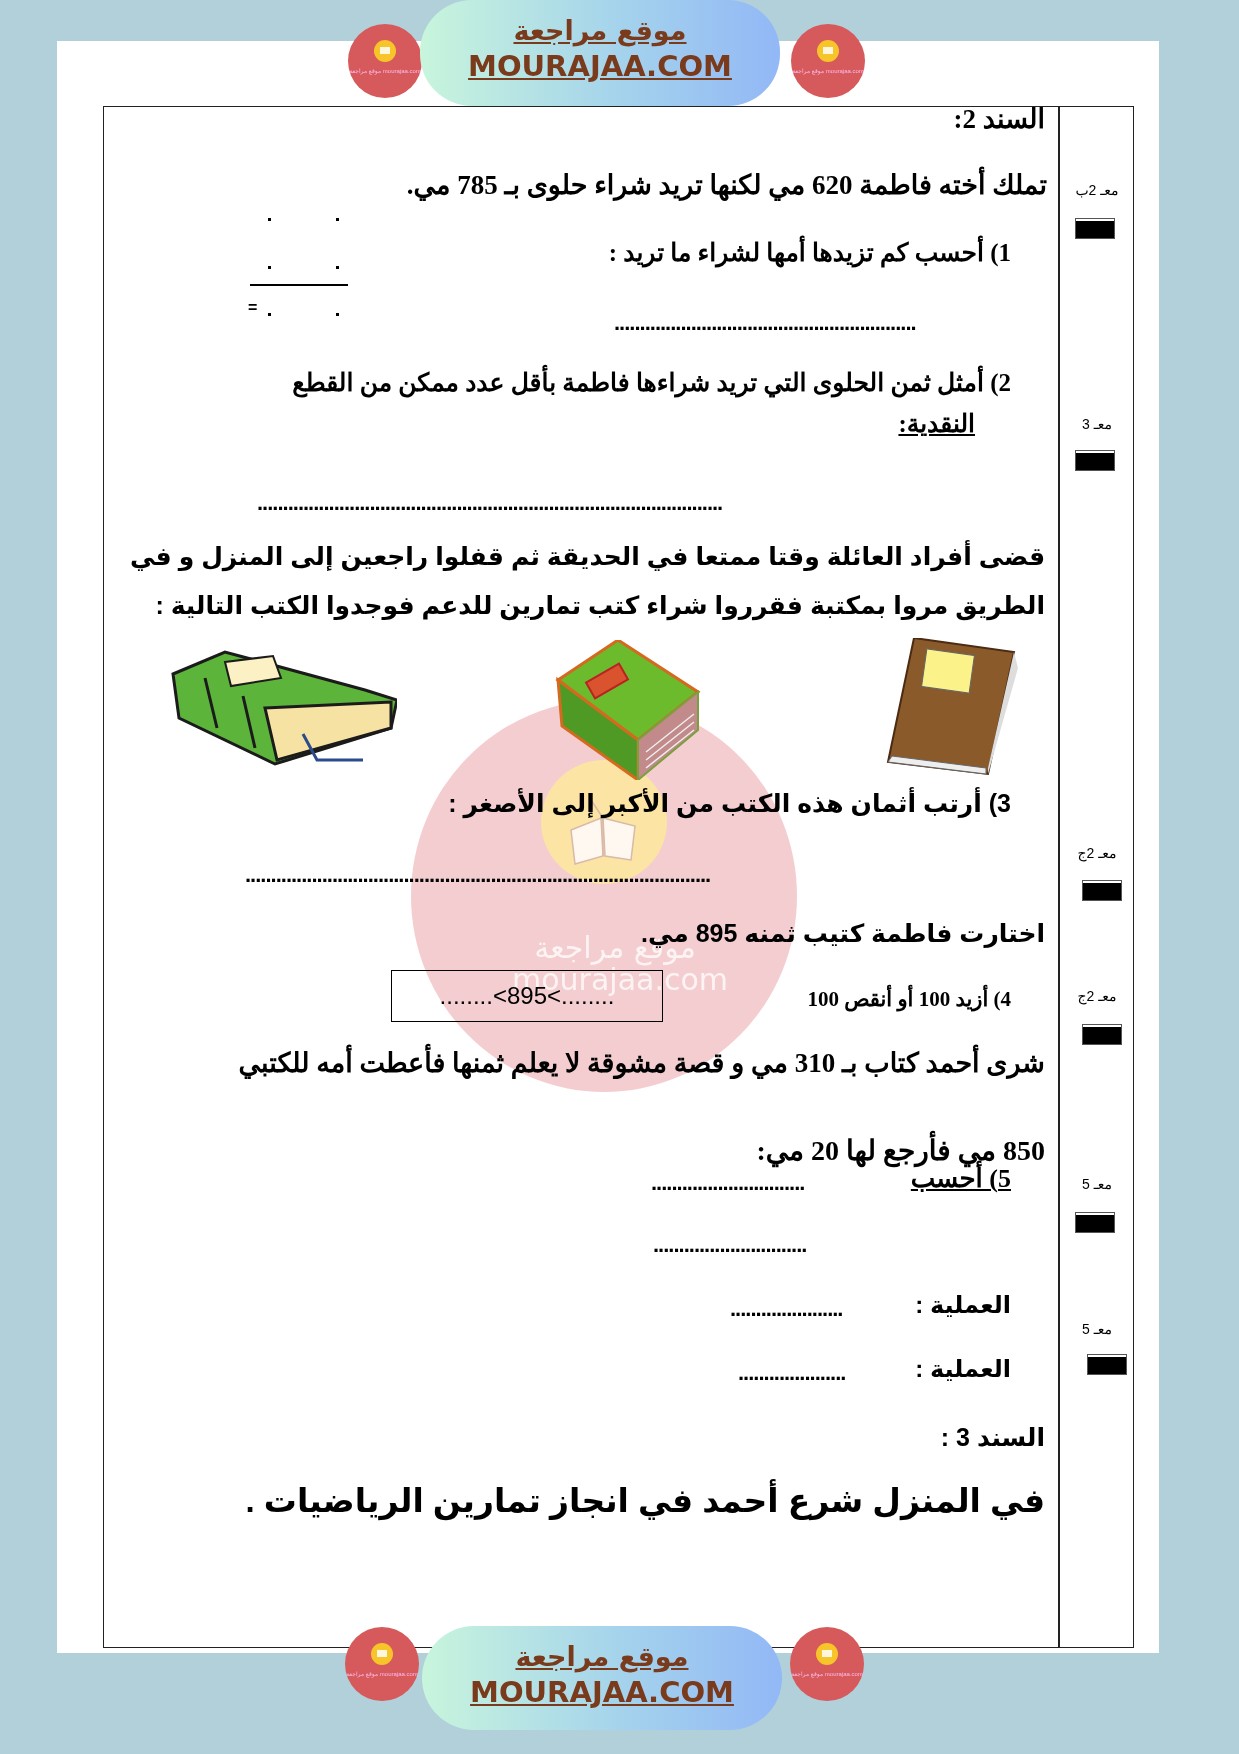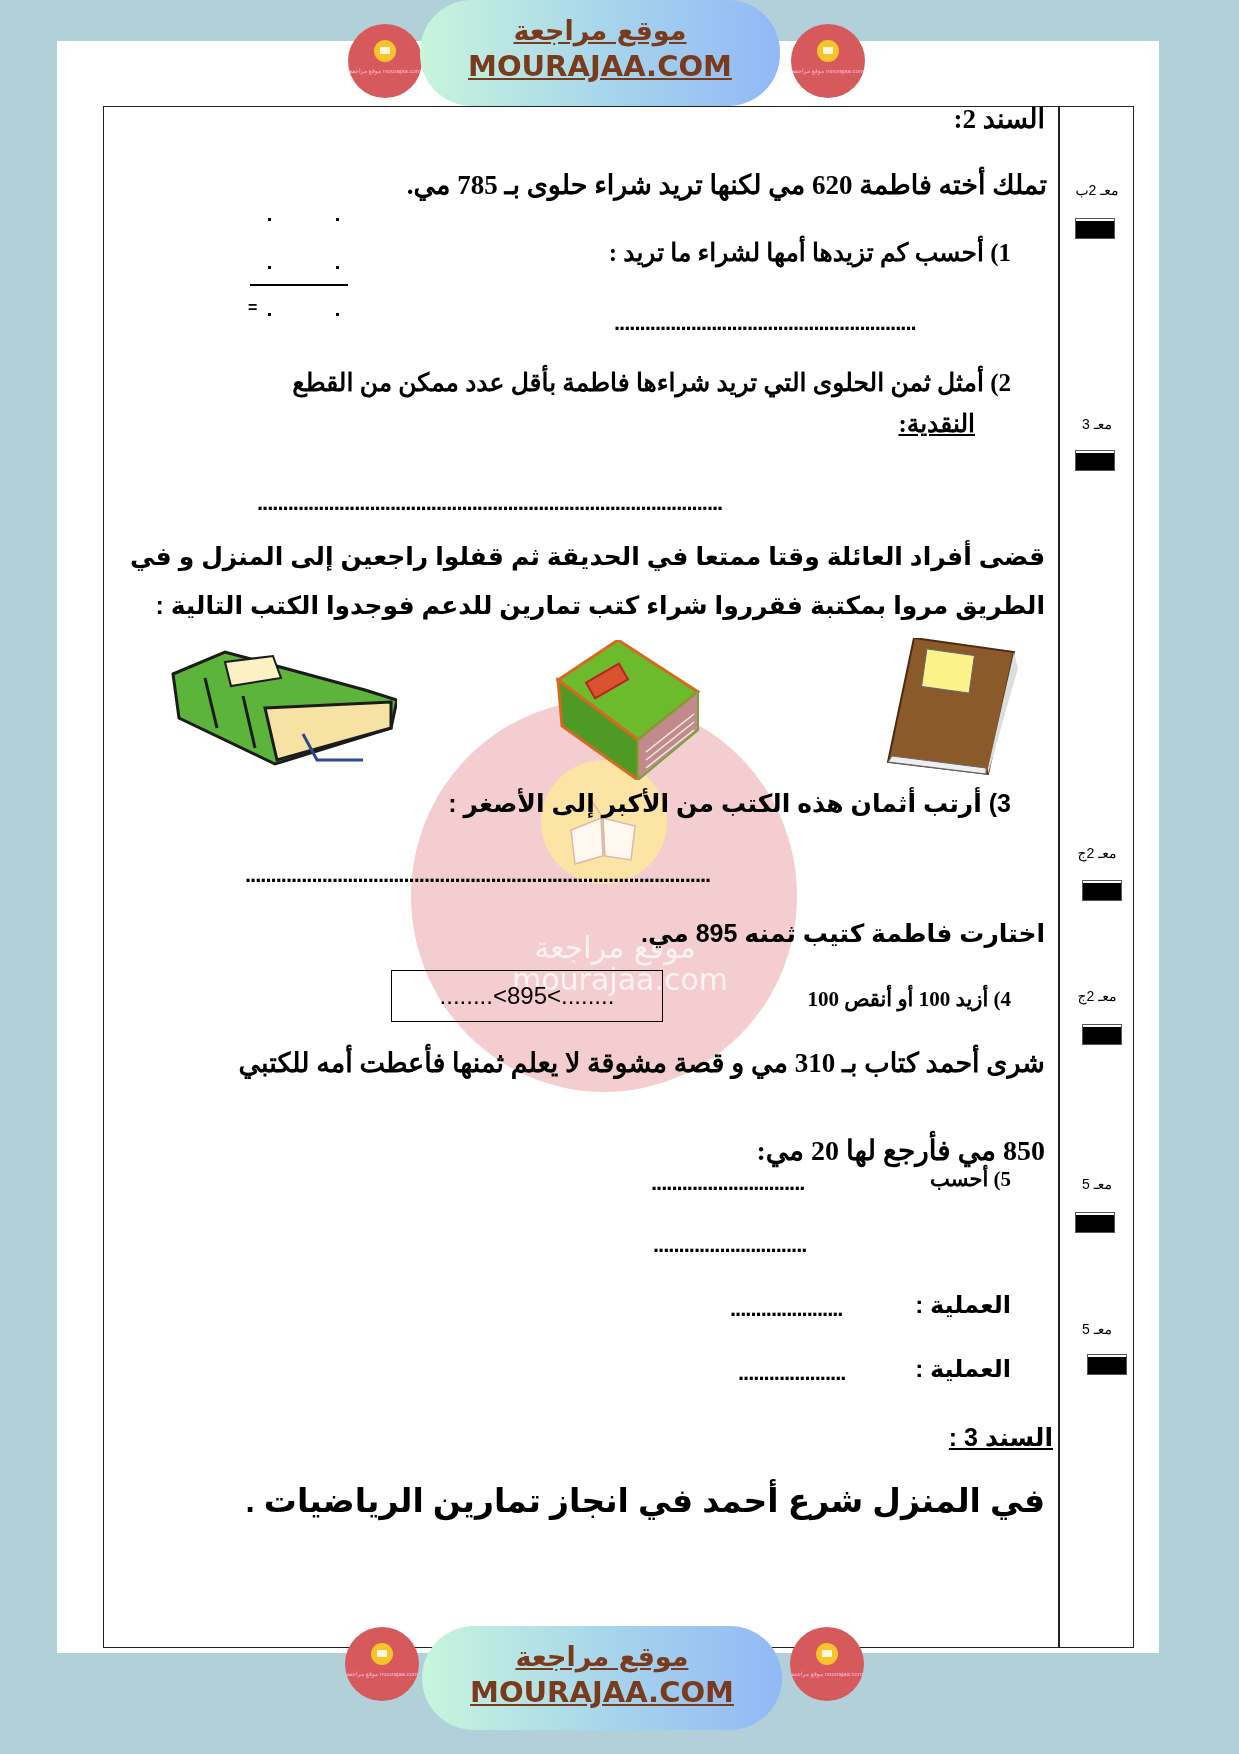--- a/index.html
+++ b/index.html
@@ -111,30 +111,30 @@
 <div class="t ts" style="right:228px;top:788px;font-size:25px;">3)  أرتب أثمان هذه الكتب من الأكبر إلى الأصغر :</div>
 <div class="dots" style="left:245px;top:862px;width:800px;">...........................................................................................</div>
 
 <div class="t ts" style="right:194px;top:918px;font-size:25px;">اختارت فاطمة كتيب ثمنه 895 مي.</div>
 <div class="t" style="right:228px;top:984px;font-size:21px;">4) أزيد 100 أو أنقص 100</div>
 <div class="answerbox">........&lt;895&lt;........</div>
 
 <div class="t" style="right:194px;top:1048px;font-size:27px;">شرى أحمد كتاب بـ 310 مي و قصة مشوقة لا يعلم ثمنها فأعطت أمه للكتبي</div>
 <div class="t" style="right:194px;top:1096px;font-size:28px;margin-top:40px;">850 مي فأرجع لها 20 مي:</div>
 
-<div class="t" style="right:228px;top:1164px;font-size:21px;">5) أحسب</div>
+<div class="t" style="right:228px;top:1164px;font-size:26px;text-decoration:underline;">5) أحسب</div>
 <div class="dots" style="left:651px;top:1170px;width:262px;">..............................</div>
 <div class="dots" style="left:653px;top:1232px;width:258px;">..............................</div>
 
 <div class="t ts" style="right:228px;top:1290px;font-size:24px;">العملية :</div>
 <div class="dots" style="left:730px;top:1296px;width:190px;">......................</div>
 <div class="t ts" style="right:228px;top:1354px;font-size:24px;">العملية :</div>
 <div class="dots" style="left:738px;top:1360px;width:182px;">.....................</div>
 
-<div class="t ts" style="right:186px;top:1422px;font-size:25px;text-decoration:underline;">السند 3 :</div>
+<div class="t ts" style="right:194px;top:1422px;font-size:25px;">السند 3 :</div>
 <div class="t ts" style="right:194px;top:1486px;font-size:33px;">في المنزل شرع أحمد في انجاز تمارين الرياضيات .</div>
 
 <div class="crit" style="top:182px;">معـ 2ب</div>
 <div class="critbox" style="left:1076px;top:219px;"></div>
 <div class="crit" style="top:416px;">معـ 3</div>
 <div class="critbox" style="left:1076px;top:451px;"></div>
 <div class="crit" style="top:845px;">معـ 2ج</div>
 <div class="critbox" style="left:1083px;top:881px;"></div>
 <div class="crit" style="top:988px;">معـ 2ج</div>
 <div class="critbox" style="left:1083px;top:1025px;"></div>

